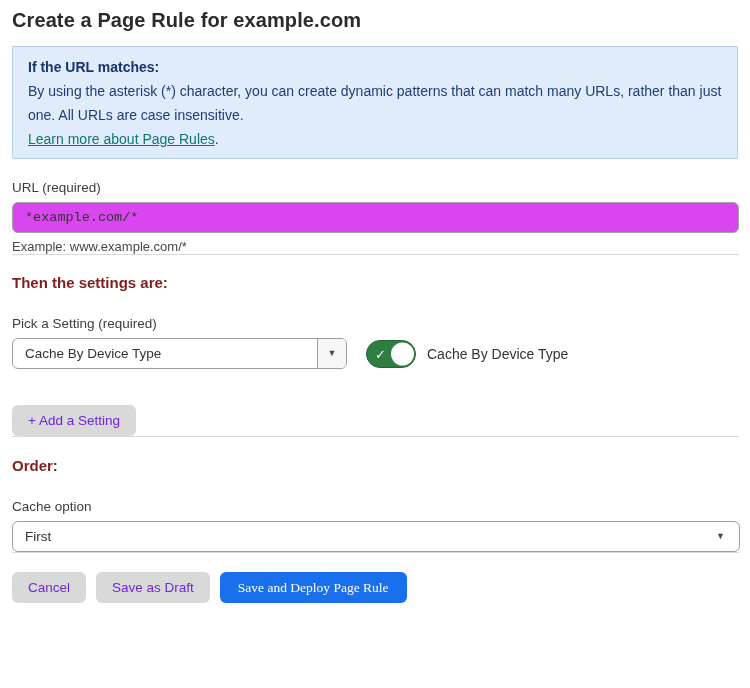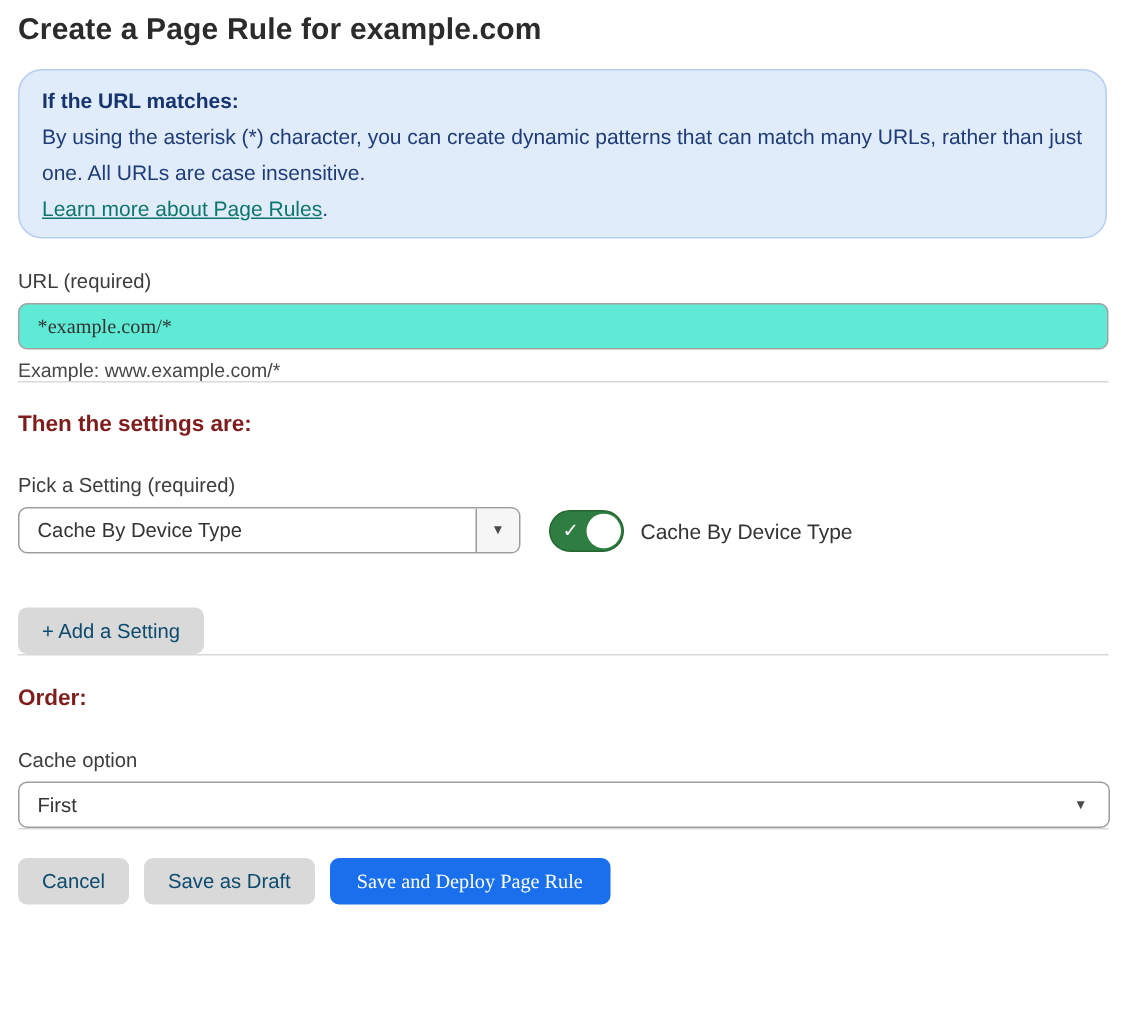--- a/index.html
+++ b/index.html
@@ -18,21 +18,21 @@
     font-weight: bold;
     color: #2b2b2b;
     letter-spacing: 0.1px;
   }
 
   .info-box {
     margin-top: 13px;
     margin-right: 1px;
     background: #e1ecfb;
     border: 1px solid #b7cdf0;
-    border-radius: 16px;
+    border-radius: 1px;
     padding: 8px 15px 7px 15px;
     font-size: 14px;
     line-height: 24px;
     color: #1e3c78;
   }
   .info-heading { font-weight: bold; color: #16346e; }
   .info-link { color: #0f766e; text-decoration: underline; cursor: pointer; }
 
   .field-label {
     display: block;
@@ -43,23 +43,23 @@
 
   .text-input {
     display: block;
     margin-top: 7px;
     width: 727px;
     height: 31px;
     border: 1px solid #a2a2a2;
     border-radius: 6px;
     padding: 0 12px;
     font-size: 13.5px;
-    font-family: Liberation Serif, serif;
-    color: #333333;
-    background: #5eead4;
+    font-family: Liberation Mono, monospace;
+    color: #333333;
+    background: #d946ef;
     outline: none;
   }
 
   .helper-text {
     margin-top: 6px;
     font-size: 13px;
     color: #474747;
   }
 
   hr.divider {
@@ -158,21 +158,21 @@
     display: inline-block;
     height: 31px;
     border: none;
     border-radius: 6px;
     font-family: "Liberation Sans", sans-serif;
     font-size: 13.5px;
     cursor: pointer;
     line-height: 31px;
     padding: 0 16px;
   }
-  .btn-gray { background: #d9d9d9; color: #0c4a6e; }
+  .btn-gray { background: #d9d9d9; color: #6d28d9; }
   .btn-blue { background: #1a70ec; color: #ffffff; padding: 0 18px; font-family: Liberation Serif, serif; }
 
   .add-setting-btn { margin-top: 36px; }
 
   .select-order {
     margin-top: 7px;
     width: 728px;
     justify-content: space-between;
     align-items: center;
   }

